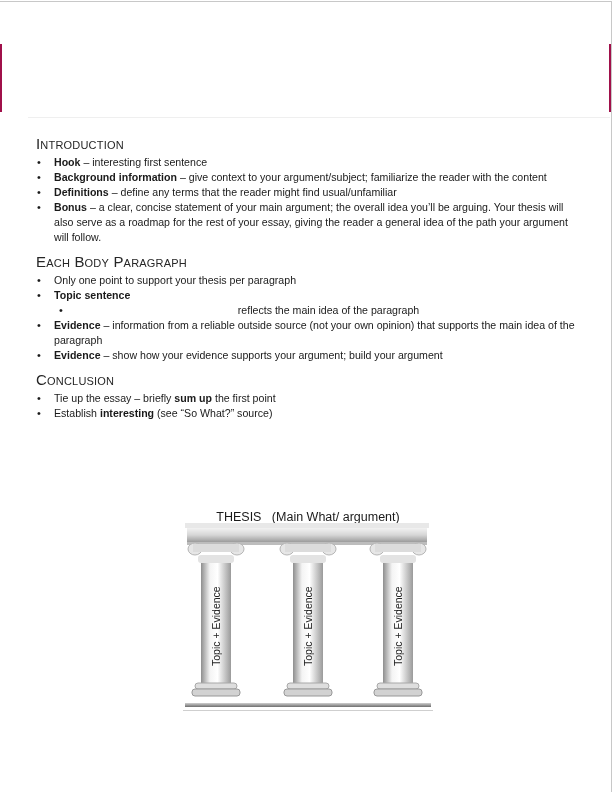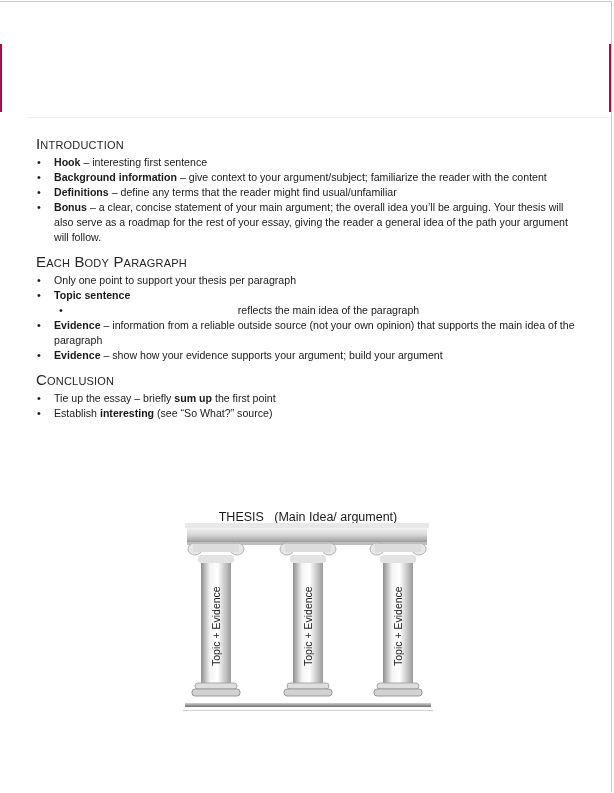--- a/index.html
+++ b/index.html
@@ -59,21 +59,21 @@
   <div class="sec">
     <h2>Conclusion</h2>
     <ul>
       <li><span>Tie up the essay – briefly </span><b>sum up</b><span> the first point</span></li>
       <li><span>Establish </span><b>interesting</b><span> (see “So What?” source)</span></li>
     </ul>
   </div>
 </div>
 
 <div class="diagram">
-  <div class="d-title">THESIS   (Main Idea/ argument)</div>
+  <div class="d-title">THESIS   (Main What/ argument)</div>
   <svg width="250" height="210" viewBox="0 0 250 210" style="position:absolute;left:0;top:0">
     <defs>
       <linearGradient id="colg" x1="0" x2="1" y1="0" y2="0">
         <stop offset="0" stop-color="#8e8e8e"></stop>
         <stop offset="0.3" stop-color="#f4f4f4"></stop>
         <stop offset="0.55" stop-color="#ffffff"></stop>
         <stop offset="1" stop-color="#9a9a9a"></stop>
       </linearGradient>
       <linearGradient id="beamg" x1="0" x2="0" y1="0" y2="1">
         <stop offset="0" stop-color="#f2f2f2"></stop>

